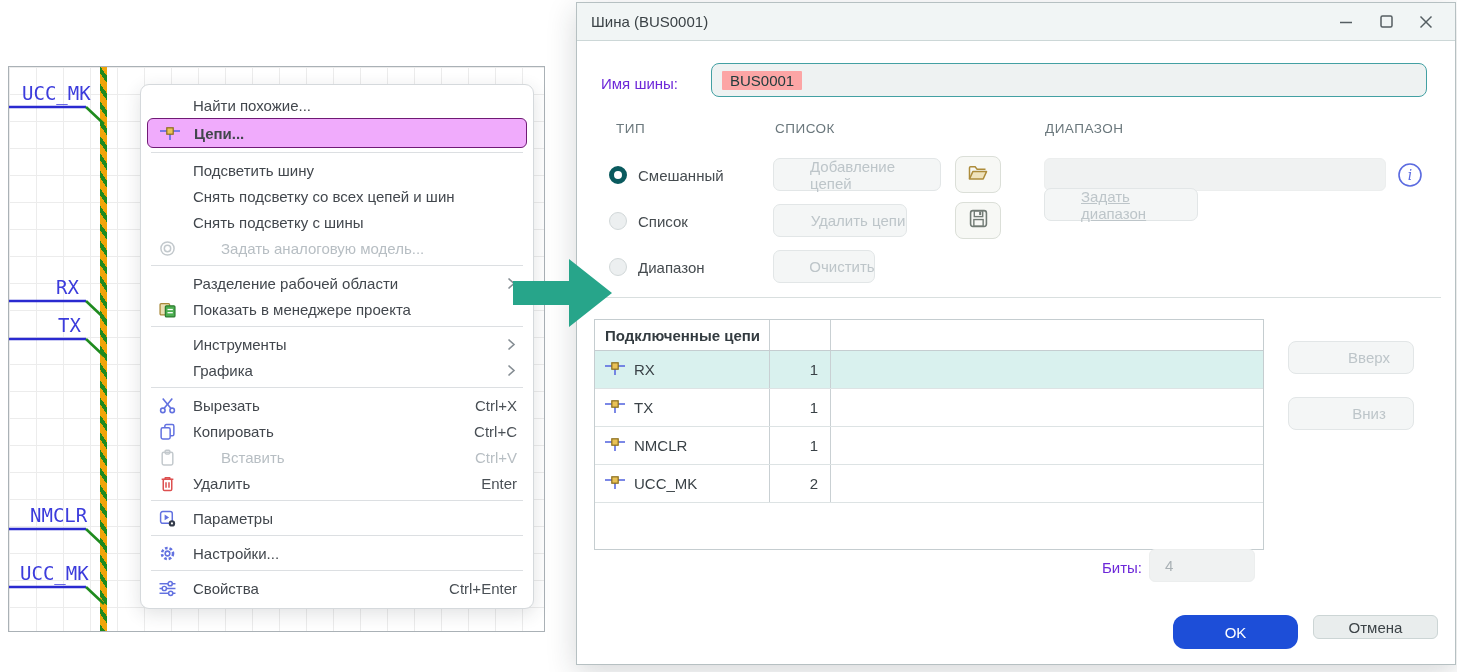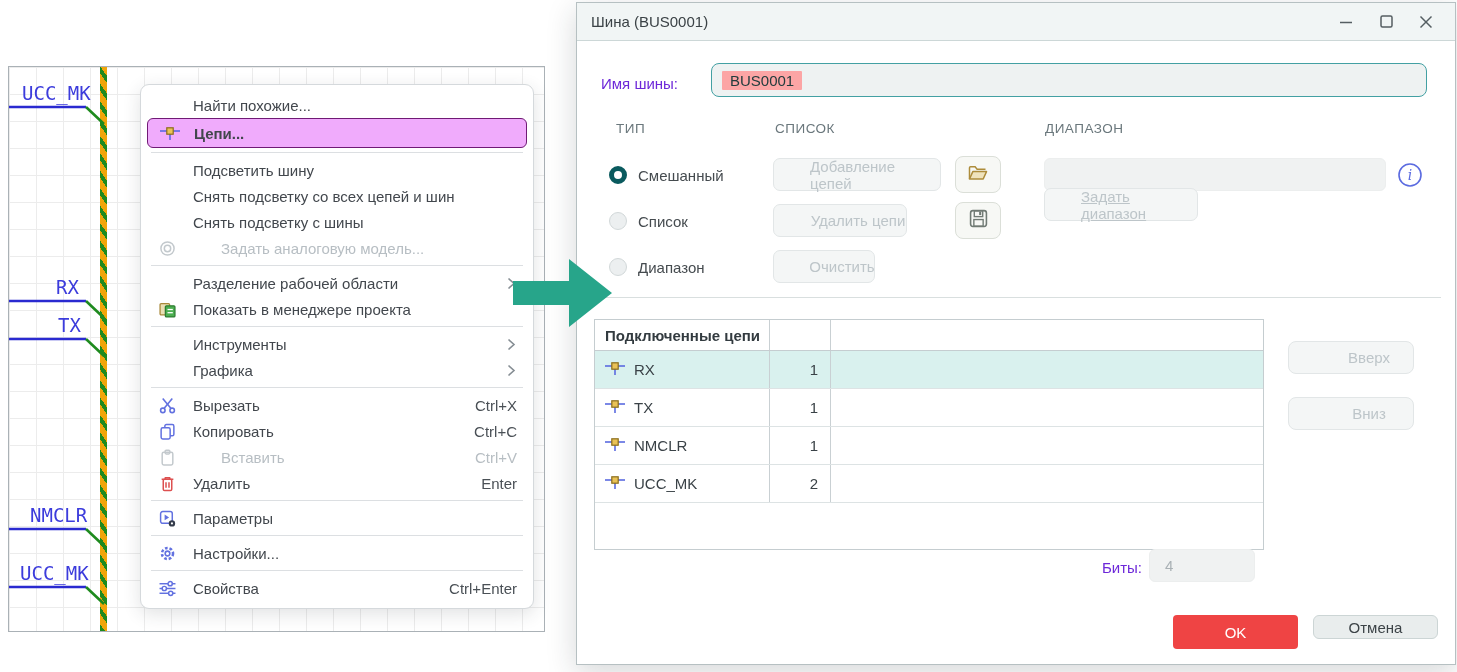--- a/index.html
+++ b/index.html
@@ -73,21 +73,21 @@
 
   
   .tbl { position:absolute; left:17px; top:316px; width:670px; height:231px; border:1px solid #c5cdd0; background:#fff; }
   .trow { display:flex; height:38px; border-bottom:1px solid #dde3e4; align-items:stretch; font-size:15px; color:#3a4247;gap:28px; }
   .trow.head { height:31px; border-bottom:1px solid #c5cdd0; font-weight:bold; color:#333b40; }
   .trow.selrow { background:#d9f1ee; }
   .c1 { width:175px; border-right:1px solid #c9d0d3; display:flex; align-items:center; gap:9px; padding-left:10px; }
   .c2 { width:33px;  border-right:1px solid #c9d0d3; display:flex; align-items:center; justify-content:center; }
   .c3 { flex:1; }
 
-  .okbtn { position:absolute; left:596px; top:612px; width:125px; height:34px; background:#ef4444; border:none; border-radius:4px; color:#fff; font-size:15px; display:flex; align-items:center; justify-content:center; }
+  .okbtn { position:absolute; left:596px; top:612px; width:125px; height:34px; background:#1d4ed8; border:none; border-radius:12px; color:#fff; font-size:15px; display:flex; align-items:center; justify-content:center; }
   .cancelbtn { position:absolute; left:736px; top:612px; width:125px; height:24px; background:#e9eded; border:1px solid #ccd5d5; border-radius:6px; color:#3c4347; font-size:15px; display:flex; align-items:center; justify-content:center; }
 </style>
 </head>
 <body>
 
 <div class="schem">
   <div class="bus"></div>
   <svg class="netlayer" width="537" height="566">
     <g stroke="#2a2ad0" stroke-width="2.6" fill="none">
       <line x1="0" y1="40" x2="77" y2="40"></line>

